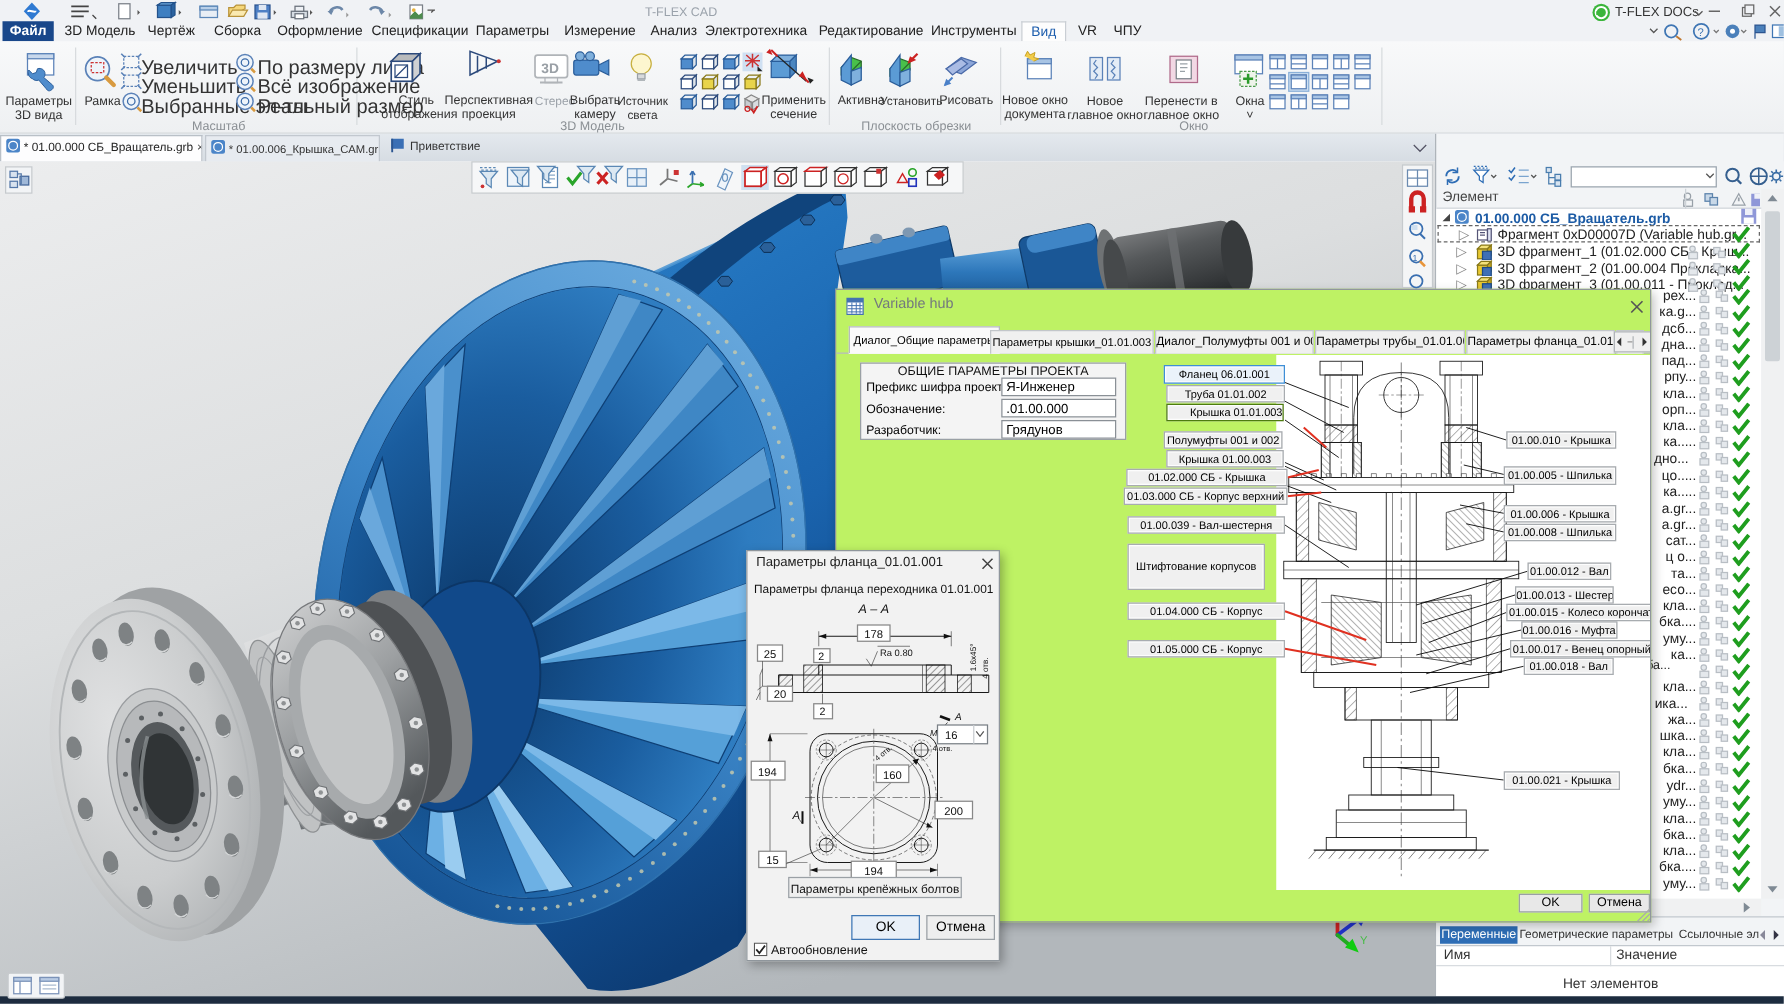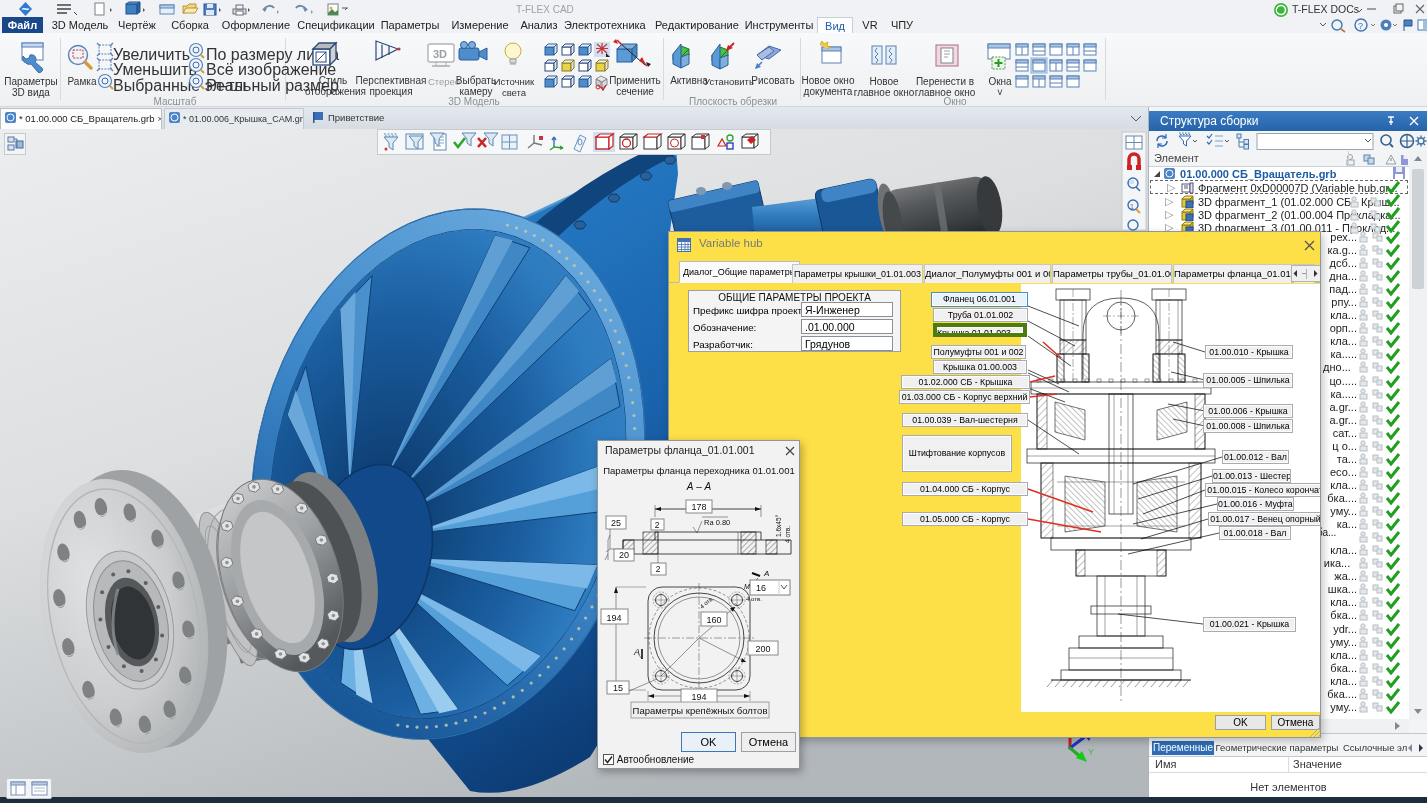--- a/index.html
+++ b/index.html
@@ -737,24 +737,20 @@
       <path d="M15 56l4 4" stroke="#3a6fb0" stroke-width="1.6"></path>
       <rect x="8" y="49" width="5" height="4" fill="#cfe0f0"></rect>
       <circle cx="12" cy="74" r="5" fill="none" stroke="#3a6fb0" stroke-width="1.4"></circle>
       <path d="M15 78l4 4" stroke="#e8953a" stroke-width="2"></path>
       <text x="9" y="78" font-size="7" fill="#3a6fb0">1</text>
       <circle cx="12" cy="94" r="5" fill="none" stroke="#3a6fb0" stroke-width="1.4"></circle>
     </svg></div>
 
 <div id="rpanel">
     <div class="abs" style="left:0;top:59px;width:260px;height:553px;background:#fff"></div>
-    <div class="abs" style="left:0;top:4px;width:279px;height:20px;background:linear-gradient(#3c7cc4,#2563a9);color:#fff;font-size:12px;line-height:20px;padding-left:11px">Структура сборки<svg class="abs" style="right:8px;top:3px" width="36" height="14">
-        <path d="M4 3h6M7 3v5M5 8h4M7 8v3" stroke="#fff" stroke-width="1.3" fill="none"></path>
-        <path d="M26 3l8 8M34 3l-8 8" stroke="#fff" stroke-width="1.4"></path>
-      </svg></div>
     <svg class="abs" style="left:0;top:24px" width="279" height="20">
 <g stroke="#2e6db5" fill="none" stroke-width="1.5">
         <path d="M8 10a5 5 0 0 1 9-3"></path>
         <path d="M18 10a5 5 0 0 1-9 3"></path>
         <path d="M17 3v4h-4" stroke-width="1.2"></path>
         <path d="M9 17v-4h4" stroke-width="1.2"></path>
       </g>
 <g>
         <path d="M30 5h12l-4.5 5v5l-3-2v-3z" fill="#fff" stroke="#2e6db5"></path>
         <path d="M30 2h12M31 3.5h10" stroke="#2e6db5" stroke-dasharray="1.5 1.5"></path>
@@ -1355,21 +1351,21 @@
       <div class="abs" style="left:0;top:22px;width:279px;height:149px;background:#fff;border-top:1px solid #c2c8ce">
         <div class="abs" style="left:0;top:0;width:279px;height:16px;border-bottom:1px solid #d8dce0;font-size:11px;color:#333">
           <span style="position:absolute;left:6px;top:1px">Имя</span>
           <span style="position:absolute;left:144px;top:1px">Значение</span>
           <div class="abs" style="left:139px;top:0;width:1px;height:16px;background:#d8dce0"></div>
         </div>
         <div class="abs" style="left:0;top:24px;width:279px;text-align:center;font-size:11px;color:#333">Нет элементов</div>
       </div>
     </div>
   </div>
-<div id="vhdlg" class="abs" style="left:668px;top:231px;width:653px;height:507px;background:#fde047;border:1px solid #8f969c;overflow:hidden;box-shadow:2px 3px 8px rgba(0,0,0,0.25);font-size:11px">
+<div id="vhdlg" class="abs" style="left:668px;top:231px;width:653px;height:507px;background:#bef264;border:1px solid #8f969c;overflow:hidden;box-shadow:2px 3px 8px rgba(0,0,0,0.25);font-size:11px">
     <svg class="abs" style="left:8px;top:6px" width="15" height="15">
       <rect x="0" y="0" width="14" height="14" fill="#4472b0"></rect>
       <rect x="1" y="4" width="12" height="9" fill="#fff"></rect>
       <path d="M1 6.5h12M1 9h12M1 11.5h12M4.5 4v9M8 4v9M11 4v9" stroke="#4472b0" stroke-width="0.8"></path>
     </svg>
     <span class="abs" style="left:30px;top:5px;color:#73797e;font-size:11.5px">Variable hub</span>
     <svg class="abs" style="left:634px;top:7px" width="13" height="13">
       <path d="M2 2l9 9M11 2l-9 9" stroke="#555" stroke-width="1.3"></path>
     </svg>
     <div class="abs" style="left:0px;top:50px;width:653px;height:1px;background:#b6babe"></div>
@@ -1504,21 +1500,21 @@
       <path d="M198 249L107 270" stroke="#000" stroke-width="0.7"></path>
       <path d="M182 340L97 330" stroke="#000" stroke-width="0.7"></path>
       <path d="M9 98L34 92" stroke="#e03020" stroke-width="1.6"></path>
       <path d="M9 113L36 110" stroke="#e03020" stroke-width="1.6"></path>
       <path d="M22 58L40 74" stroke="#e03020" stroke-width="1.6"></path>
       <path d="M7 205L72 228" stroke="#e03020" stroke-width="1.6"></path>
       <path d="M7 235L80 248" stroke="#e03020" stroke-width="1.6"></path>
     </svg>
     <div class="abs" style="left:262px;top:60px;width:97px;height:15px;background:#eaf2fa;border:1px solid #3f8fd6;box-shadow:inset 0 0 0 1px #fdfdfd;font-size:8.8px;text-align:center;line-height:13px;white-space:nowrap;overflow:hidden">Фланец 06.01.001</div>
     <div class="abs" style="left:264px;top:76px;width:95px;height:14px;background:#f0f0f0;border:1px solid #a8acb0;box-shadow:inset 0 0 0 1px #fdfdfd;font-size:8.8px;text-align:center;line-height:12px;white-space:nowrap;overflow:hidden">Труба 01.01.002</div>
-    <div class="abs" style="left:264px;top:91px;width:94px;height:14px;background:#f0f0f0;border:4px solid #4d7c0f;box-shadow:inset 0 0 0 1px #fdfdfd;font-size:8.8px;text-align:left;line-height:12px;white-space:nowrap;overflow:hidden">Крышка 01.01.003</div>
+    <div class="abs" style="left:264px;top:91px;width:94px;height:14px;background:#f0f0f0;border:1px solid #4d7c0f;box-shadow:inset 0 0 0 1px #fdfdfd;font-size:8.8px;text-align:right;line-height:12px;white-space:nowrap;overflow:hidden">Крышка 01.01.003</div>
     <div class="abs" style="left:262px;top:113px;width:95px;height:14px;background:#f0f0f0;border:1px solid #a8acb0;box-shadow:inset 0 0 0 1px #fdfdfd;font-size:8.8px;text-align:center;line-height:12px;white-space:nowrap;overflow:hidden">Полумуфты 001 и 002</div>
     <div class="abs" style="left:264px;top:128px;width:94px;height:14px;background:#f0f0f0;border:1px solid #a8acb0;box-shadow:inset 0 0 0 1px #fdfdfd;font-size:8.8px;text-align:center;line-height:12px;white-space:nowrap;overflow:hidden">Крышка 01.00.003</div>
     <div class="abs" style="left:232px;top:143px;width:129px;height:14px;background:#f0f0f0;border:1px solid #a8acb0;box-shadow:inset 0 0 0 1px #fdfdfd;font-size:8.8px;text-align:center;line-height:12px;white-space:nowrap;overflow:hidden">01.02.000 СБ - Крышка</div>
     <div class="abs" style="left:230px;top:158px;width:131px;height:14px;background:#f0f0f0;border:1px solid #a8acb0;box-shadow:inset 0 0 0 1px #fdfdfd;font-size:8.8px;text-align:center;line-height:12px;white-space:nowrap;overflow:hidden">01.03.000 СБ - Корпус верхний</div>
     <div class="abs" style="left:233px;top:181px;width:126px;height:14px;background:#f0f0f0;border:1px solid #a8acb0;box-shadow:inset 0 0 0 1px #fdfdfd;font-size:8.8px;text-align:center;line-height:12px;white-space:nowrap;overflow:hidden">01.00.039 - Вал-шестерня</div>
     <div class="abs" style="left:233px;top:203px;width:110px;height:37px;background:#f0f0f0;border:1px solid #a8acb0;box-shadow:inset 0 0 0 1px #fdfdfd;font-size:8.8px;text-align:center;line-height:35px;white-space:nowrap;overflow:hidden">Штифтование корпусов</div>
     <div class="abs" style="left:233px;top:250px;width:126px;height:14px;background:#f0f0f0;border:1px solid #a8acb0;box-shadow:inset 0 0 0 1px #fdfdfd;font-size:8.8px;text-align:center;line-height:12px;white-space:nowrap;overflow:hidden">01.04.000 СБ - Корпус</div>
     <div class="abs" style="left:233px;top:280px;width:126px;height:14px;background:#f0f0f0;border:1px solid #a8acb0;box-shadow:inset 0 0 0 1px #fdfdfd;font-size:8.8px;text-align:center;line-height:12px;white-space:nowrap;overflow:hidden">01.05.000 СБ - Корпус</div>
     <div class="abs" style="left:536px;top:113px;width:88px;height:14px;background:#f0f0f0;border:1px solid #a8acb0;box-shadow:inset 0 0 0 1px #fdfdfd;font-size:8.8px;text-align:center;line-height:12px;white-space:nowrap;overflow:hidden">01.00.010 - Крышка</div>
     <div class="abs" style="left:534px;top:141px;width:90px;height:15px;background:#f0f0f0;border:1px solid #a8acb0;box-shadow:inset 0 0 0 1px #fdfdfd;font-size:8.8px;text-align:center;line-height:13px;white-space:nowrap;overflow:hidden">01.00.005 - Шпилька</div>

